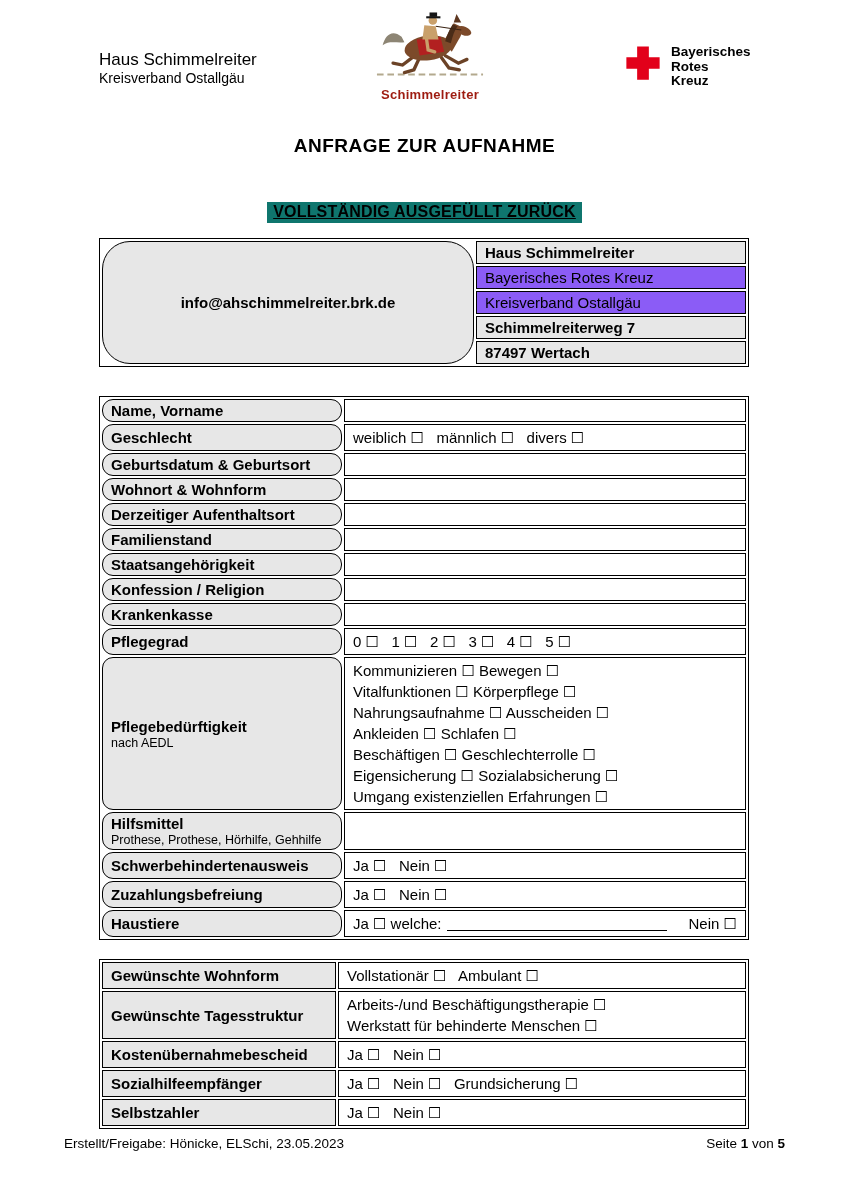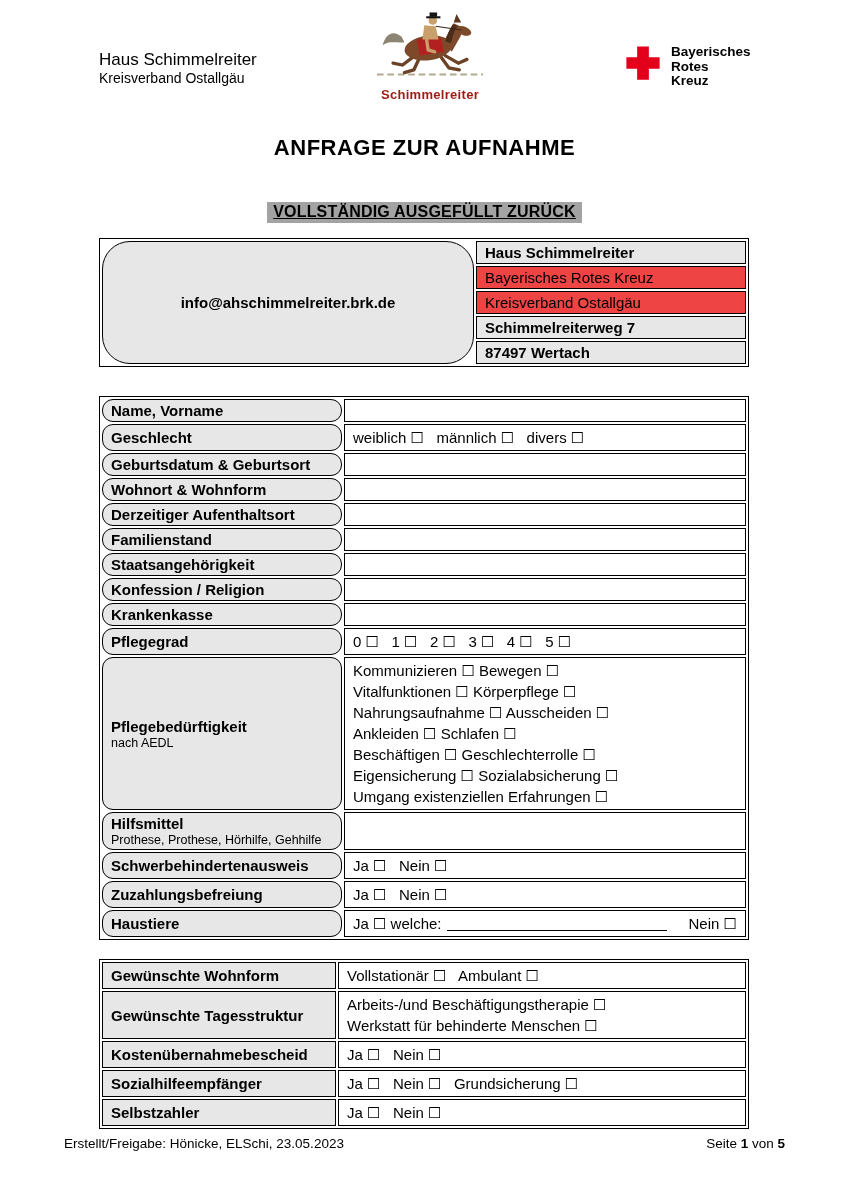--- a/index.html
+++ b/index.html
@@ -11,39 +11,39 @@
   .org-block { position:absolute; left:99px; top:50px; }
   .org-line1 { font-size:17px; line-height:20px; }
   .org-line2 { font-size:14px; line-height:17px; }
   .logo-block { position:absolute; left:372px; top:12px; width:116px; text-align:center; }
   .logo-text { font-size:13px; font-weight:bold; color:#9e1b10; margin-top:-1px; letter-spacing:0.3px; }
   .brk-block { position:absolute; left:624px; top:44px; display:flex; align-items:flex-start; }
   .brk-text { margin-left:9px; font-weight:bold; font-size:13.5px; line-height:14.5px; padding-top:1px; }
 
   
   .title { position:absolute; top:135px; left:0; width:100%; text-align:center;
-           font-size:22px; font-weight:bold; letter-spacing:0.5px; }
+           font-size:19px; font-weight:bold; letter-spacing:0.5px; }
   .notice-row { position:absolute; top:202px; left:0; width:100%; text-align:center; }
-  .notice { display:inline-block; background:#a3a3a3; font-size:16px; font-weight:bold;
+  .notice { display:inline-block; background:#0f766e; font-size:16px; font-weight:bold;
             text-decoration:underline; padding:1px 6px 2px; letter-spacing:0.2px; }
 
   
   table.bordered { border-collapse:separate; border-spacing:2px; background:#fff;
                    border:1px solid #000; table-layout:fixed; }
   table.bordered td { border:1px solid #000; font-size:15px; padding:2px 8px; vertical-align:middle; }
   .lbl { background:#e7e7e7; font-weight:bold; }
   .val { white-space:pre-wrap; line-height:21px; background:#fff; }
   .lbl-main { display:block; line-height:18px; }
   .lbl-sub { display:block; font-weight:normal; font-size:12.5px; line-height:14px; }
 
   .contact-table { position:absolute; top:238px; left:99px; width:650px; }
   .contact-table td { height:21px; }
   .email-cell { width:372px; background:#e7e7e7; font-weight:bold; text-align:center; font-size:15.5px;border-radius:28px; }
   .c-bold { background:#e7e7e7; font-weight:bold; font-size:15.5px; }
-  .c-reg  { background:#ef4444; font-size:13.5px; }
+  .c-reg  { background:#8b5cf6; font-size:13.5px; }
 
   .t1 { position:absolute; top:396px; left:99px; width:650px; }
   .t1 .lbl { width:240px;border-radius:11px; }
   .t2 { position:absolute; top:959px; left:99px; width:650px; }
   .t2 .lbl { width:234px;margin-top:36px; }
 
   .val-flex { display:flex; align-items:flex-end; }
   .fill-line { flex:1; border-bottom:1.5px solid #000; margin:0 22px 3px 6px; }
 
   

